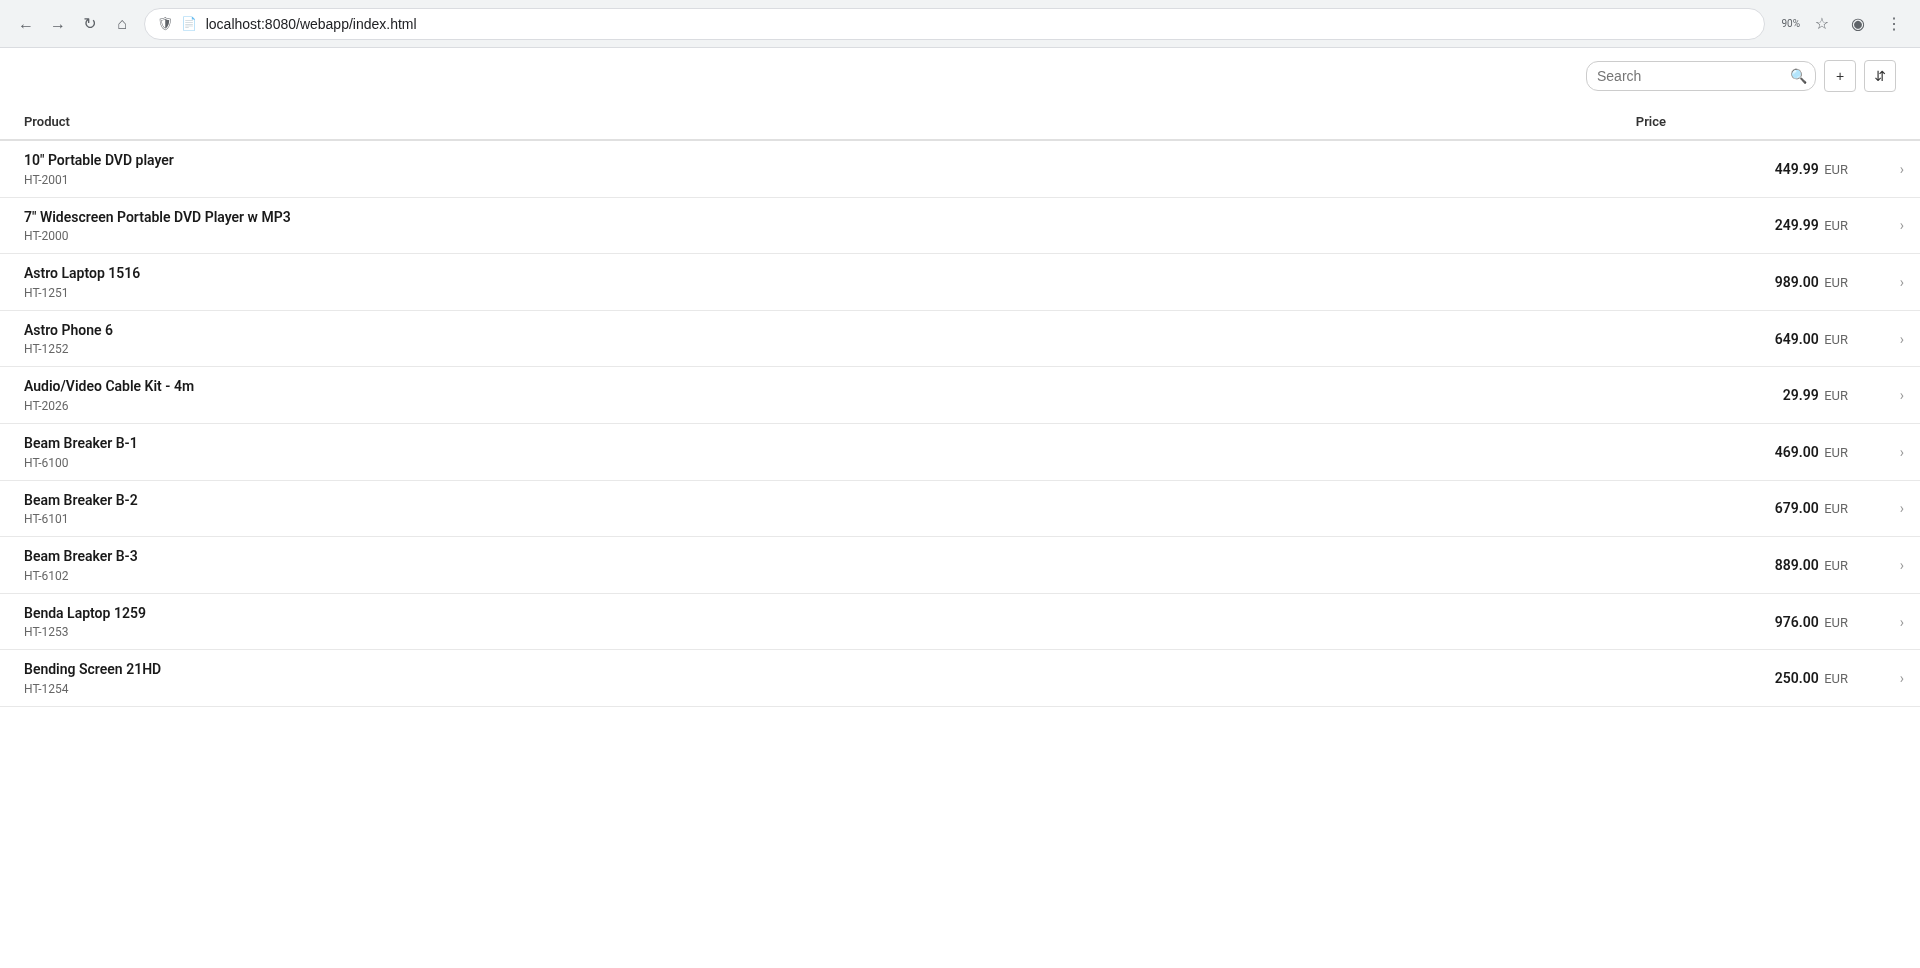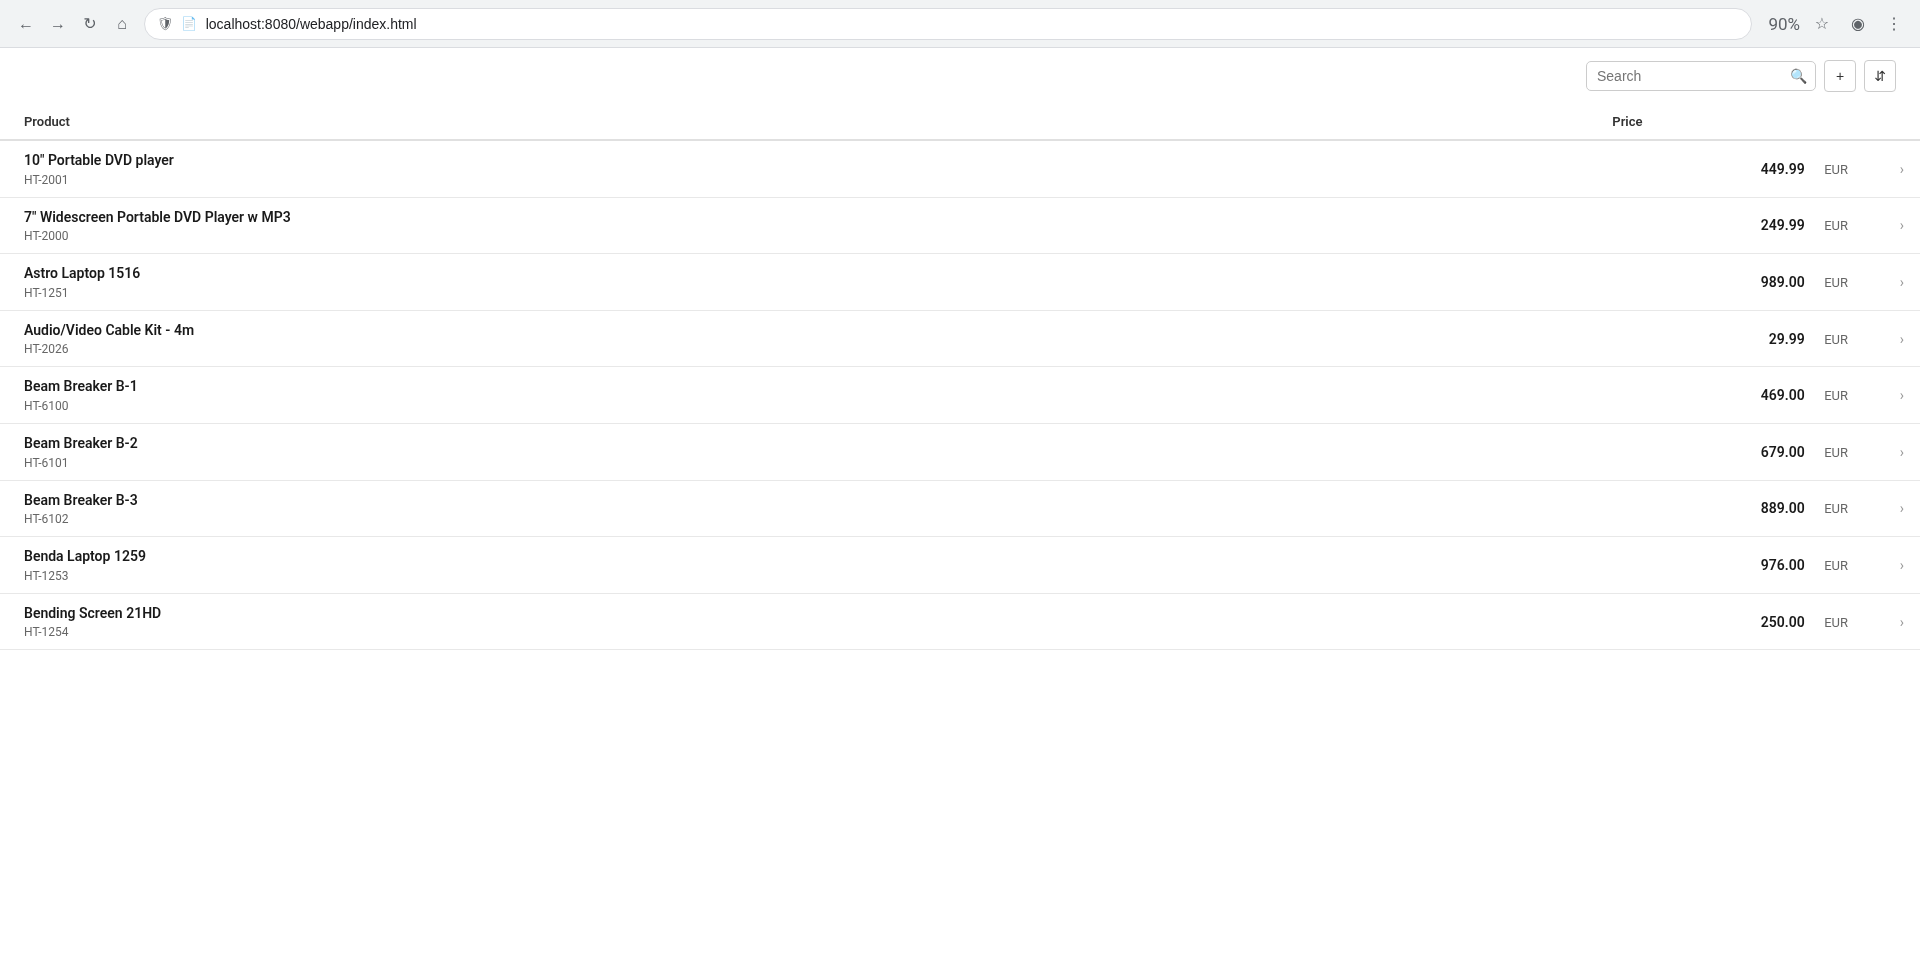--- a/index.html
+++ b/index.html
@@ -75,21 +75,21 @@
 
     .browser-right {
       display: flex;
       align-items: center;
       gap: 8px;
       color: #5f6368;
       font-size: 13px;
     }
 
     .zoom-level {
-      font-size: 17px;
+      font-size: 10px;
       color: #5f6368;
       margin-left: 8px;
     }
 
     .browser-icon-btn {
       background: none;
       border: none;
       cursor: pointer;
       padding: 4px;
       color: #5f6368;
@@ -132,21 +132,21 @@
     }
 
     .search-container {
       position: relative;
       display: flex;
       align-items: center;
     }
 
     .search-input {
       border: 1px solid #ccc;
-      border-radius: 5px;
+      border-radius: 12px;
       padding: 6px 32px 6px 10px;
       font-size: 14px;
       width: 230px;
       outline: none;
       color: #555;
     }
 
     .search-icon {
       position: absolute;
       right: 8px;
@@ -225,21 +225,21 @@
 
     .price-amount {
       font-weight: 600;
       font-size: 14px;
       color: #1a1a1a;
     }
 
     .price-currency {
       font-size: 13px;
       color: #666;
-      margin-left: 16px;
+      margin-left: 2px;
     }
 
     .chevron-cell {
       padding: 10px 16px 10px 8px;
       text-align: right;
       vertical-align: middle;
       color: #999;
       font-size: 14px;
       width: 32px;
     }
@@ -330,20 +330,31 @@
       <div class="product-id">HT-1251</div>
     </td>
           <td class="price-cell">
       <span class="price-amount">989.00</span>
       <span class="price-currency">EUR</span>
     </td>
           <td class="chevron-cell"><span>›</span></td>
         </tr>
         <tr>
           <td class="product-cell">
+      <div class="product-name">Astro Phone 6</div>
+      <div class="product-id">HT-1252</div>
+    </td>
+          <td class="price-cell">
+      <span class="price-amount">649.00</span>
+      <span class="price-currency">EUR</span>
+    </td>
+          <td class="chevron-cell"><span>›</span></td>
+        </tr>
+        <tr>
+          <td class="product-cell">
       <div class="product-name">Audio/Video Cable Kit - 4m</div>
       <div class="product-id">HT-2026</div>
     </td>
           <td class="price-cell">
       <span class="price-amount">29.99</span>
       <span class="price-currency">EUR</span>
     </td>
           <td class="chevron-cell"><span>›</span></td>
         </tr>
         <tr>

